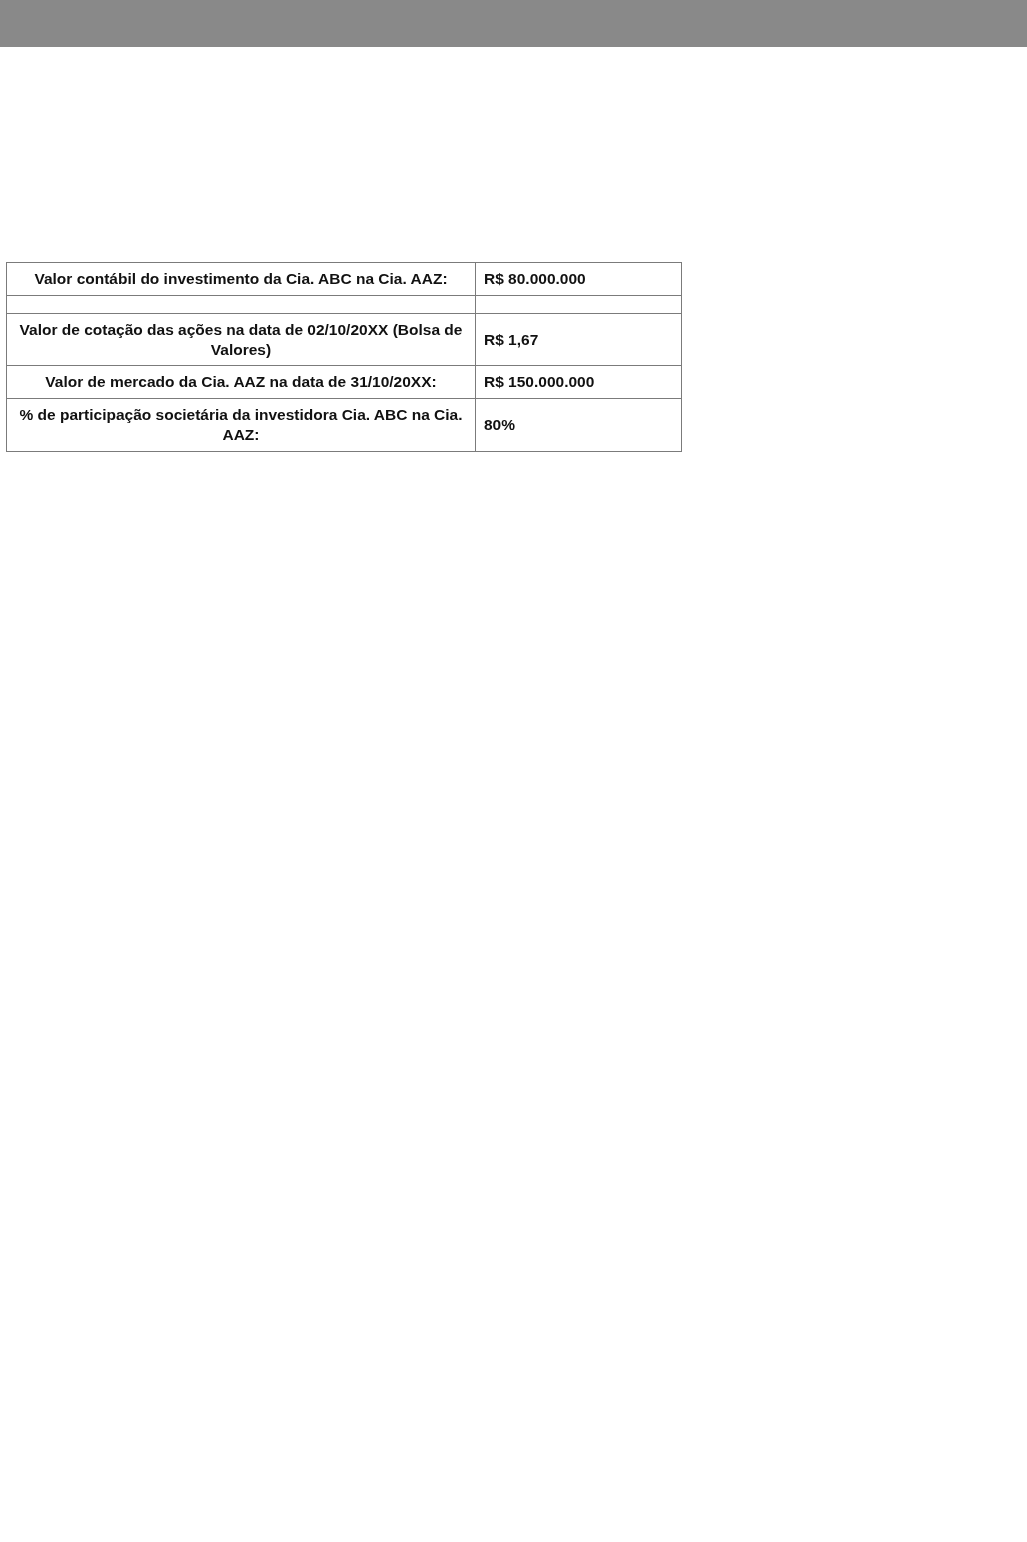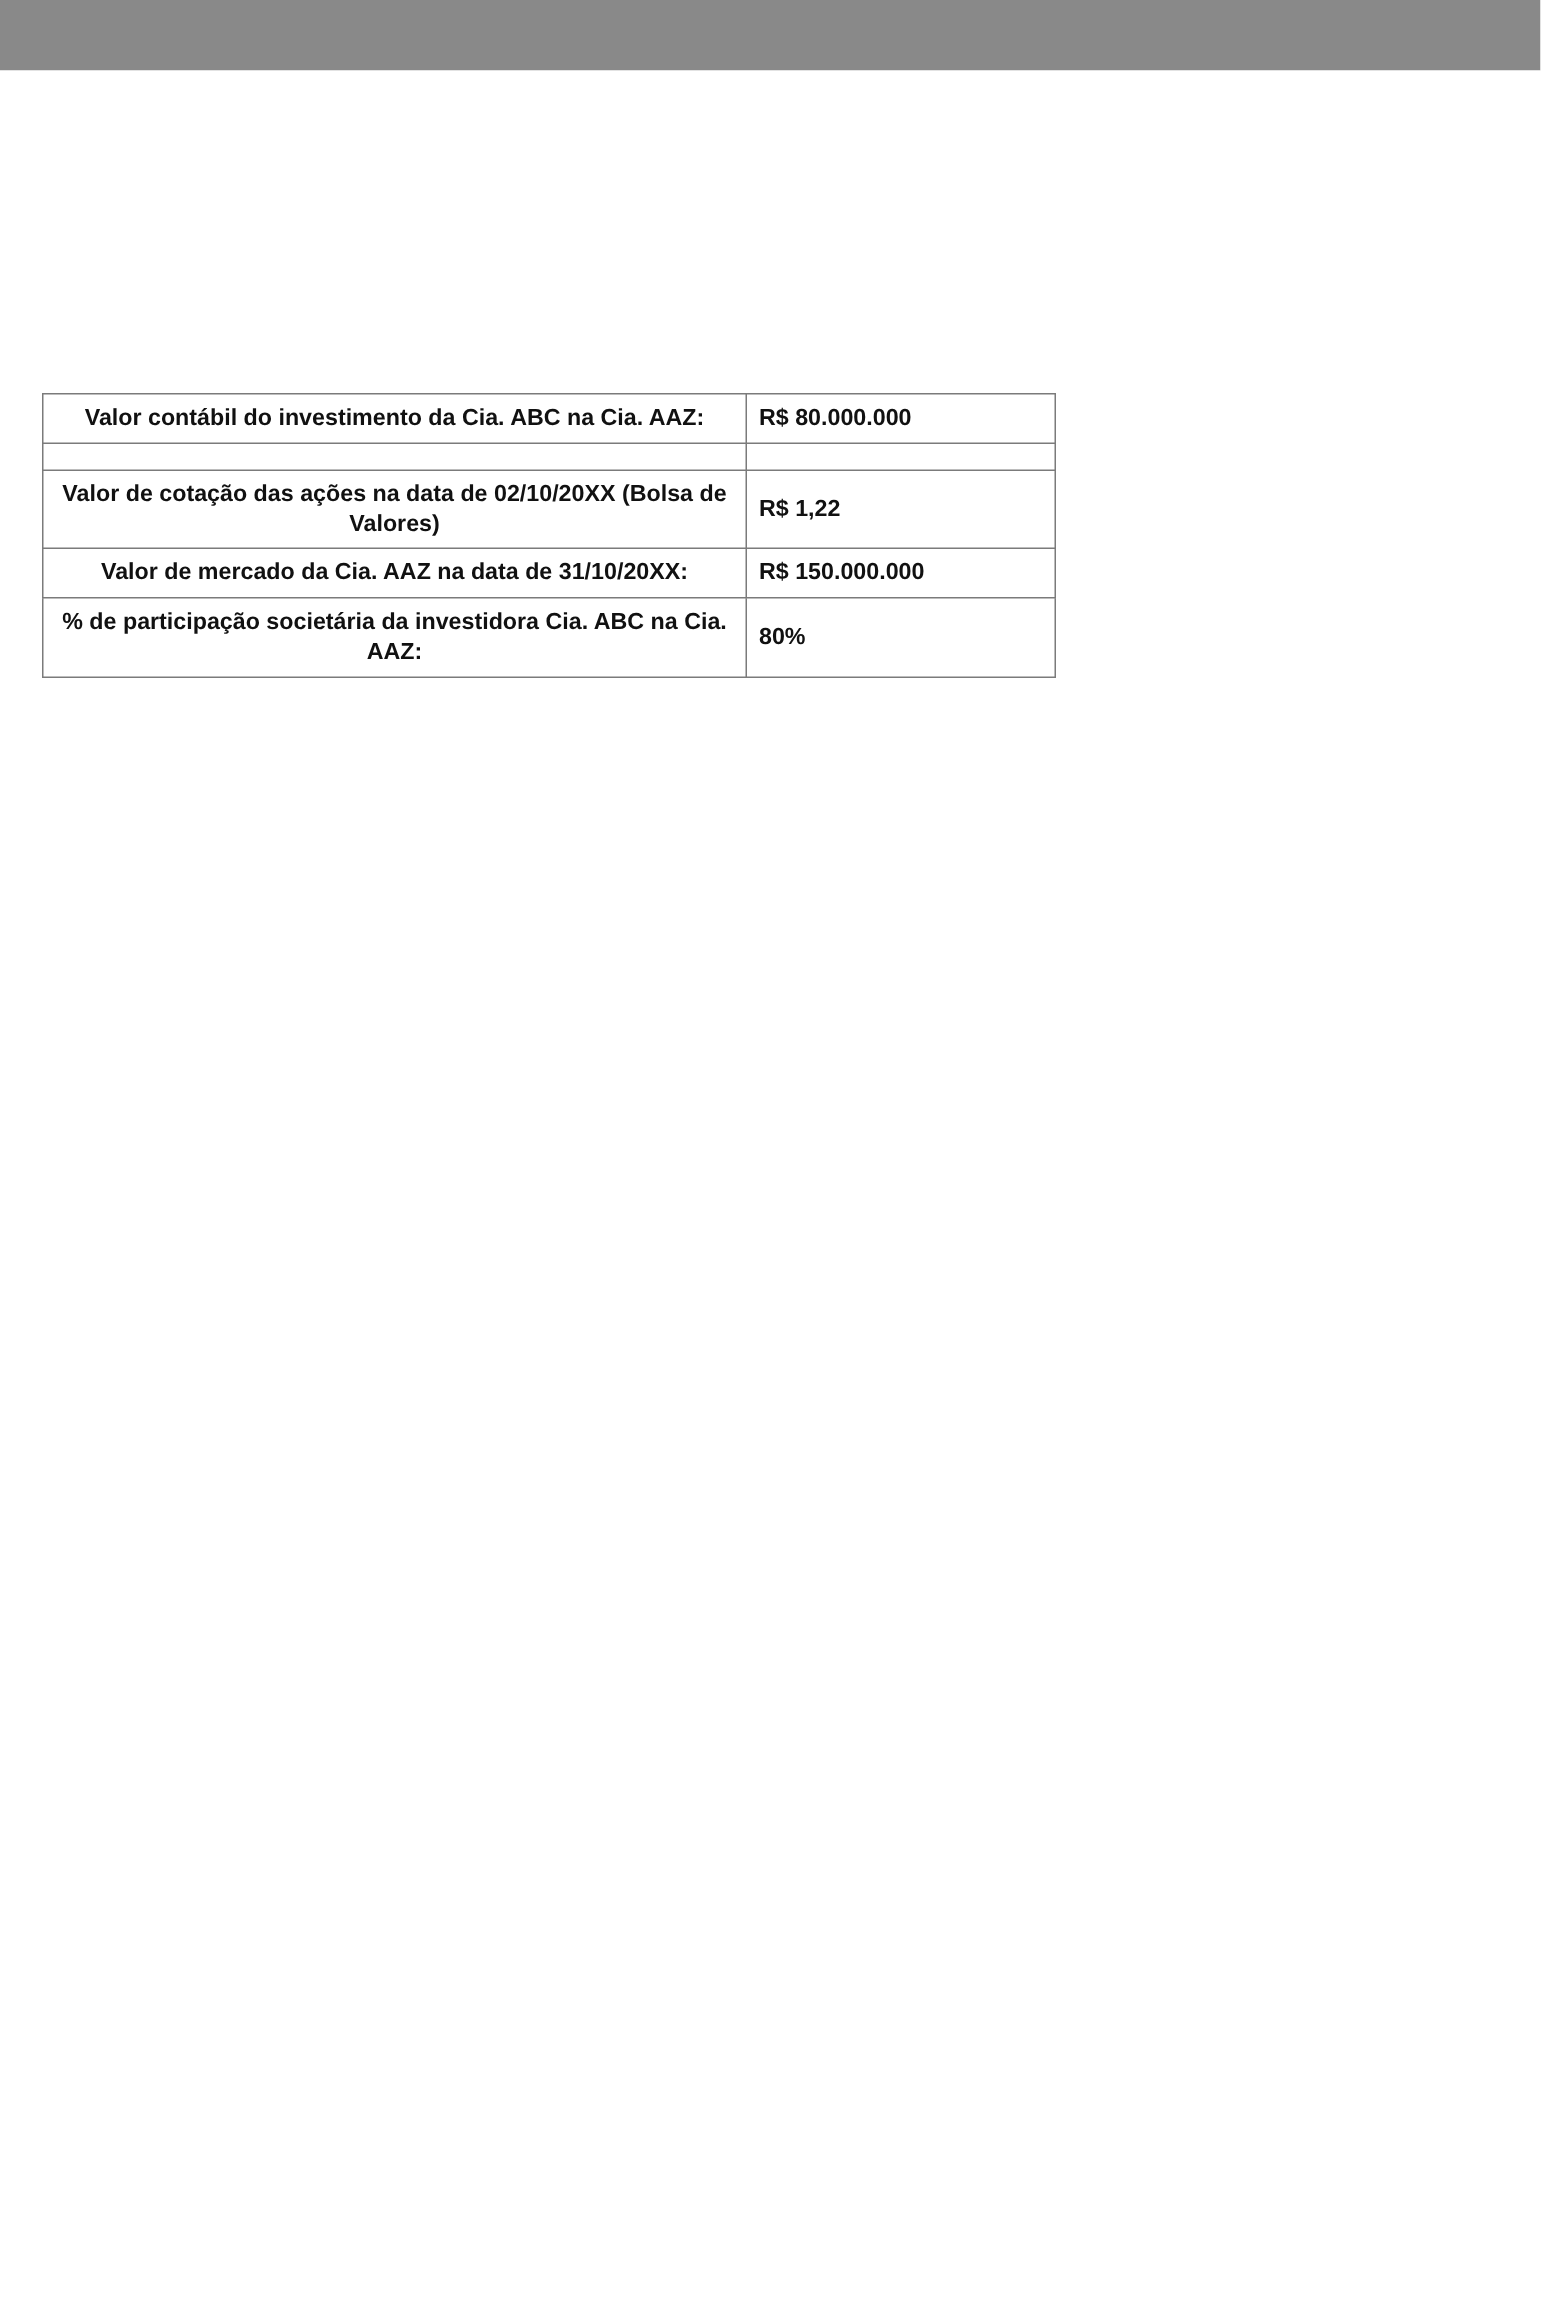--- a/index.html
+++ b/index.html
@@ -26,21 +26,21 @@
     position: absolute;
     top: 47px;
     left: 0;
     width: 1027px;
     height: 1495px;
     background: #ffffff;
   }
   .table-wrap {
     position: absolute;
     top: 215px;
-    left: 28px;
+    left: 6px;
     width: 641px;
   }
   table.data-table {
     border-collapse: collapse;
     width: 641px;
     table-layout: fixed;
   }
   table.data-table td {
     border: 1px solid #7b7b7b;
     vertical-align: middle;
@@ -78,21 +78,21 @@
         <tr>
           <td class="label-cell">Valor contábil do investimento da Cia. ABC na Cia. AAZ:</td>
           <td class="value-cell">R$ 80.000.000</td>
         </tr>
         <tr class="spacer-row">
           <td class="label-cell"></td>
           <td class="value-cell"></td>
         </tr>
         <tr>
           <td class="label-cell">Valor de cotação das ações na data de 02/10/20XX (Bolsa de Valores)</td>
-          <td class="value-cell">R$ 1,22</td>
+          <td class="value-cell">R$ 1,67</td>
         </tr>
         <tr>
           <td class="label-cell">Valor de mercado da Cia. AAZ na data de 31/10/20XX:</td>
           <td class="value-cell">R$ 150.000.000</td>
         </tr>
         <tr>
           <td class="label-cell">% de participação societária da investidora Cia. ABC na Cia. AAZ:</td>
           <td class="value-cell">80%</td>
         </tr>
       </tbody>

